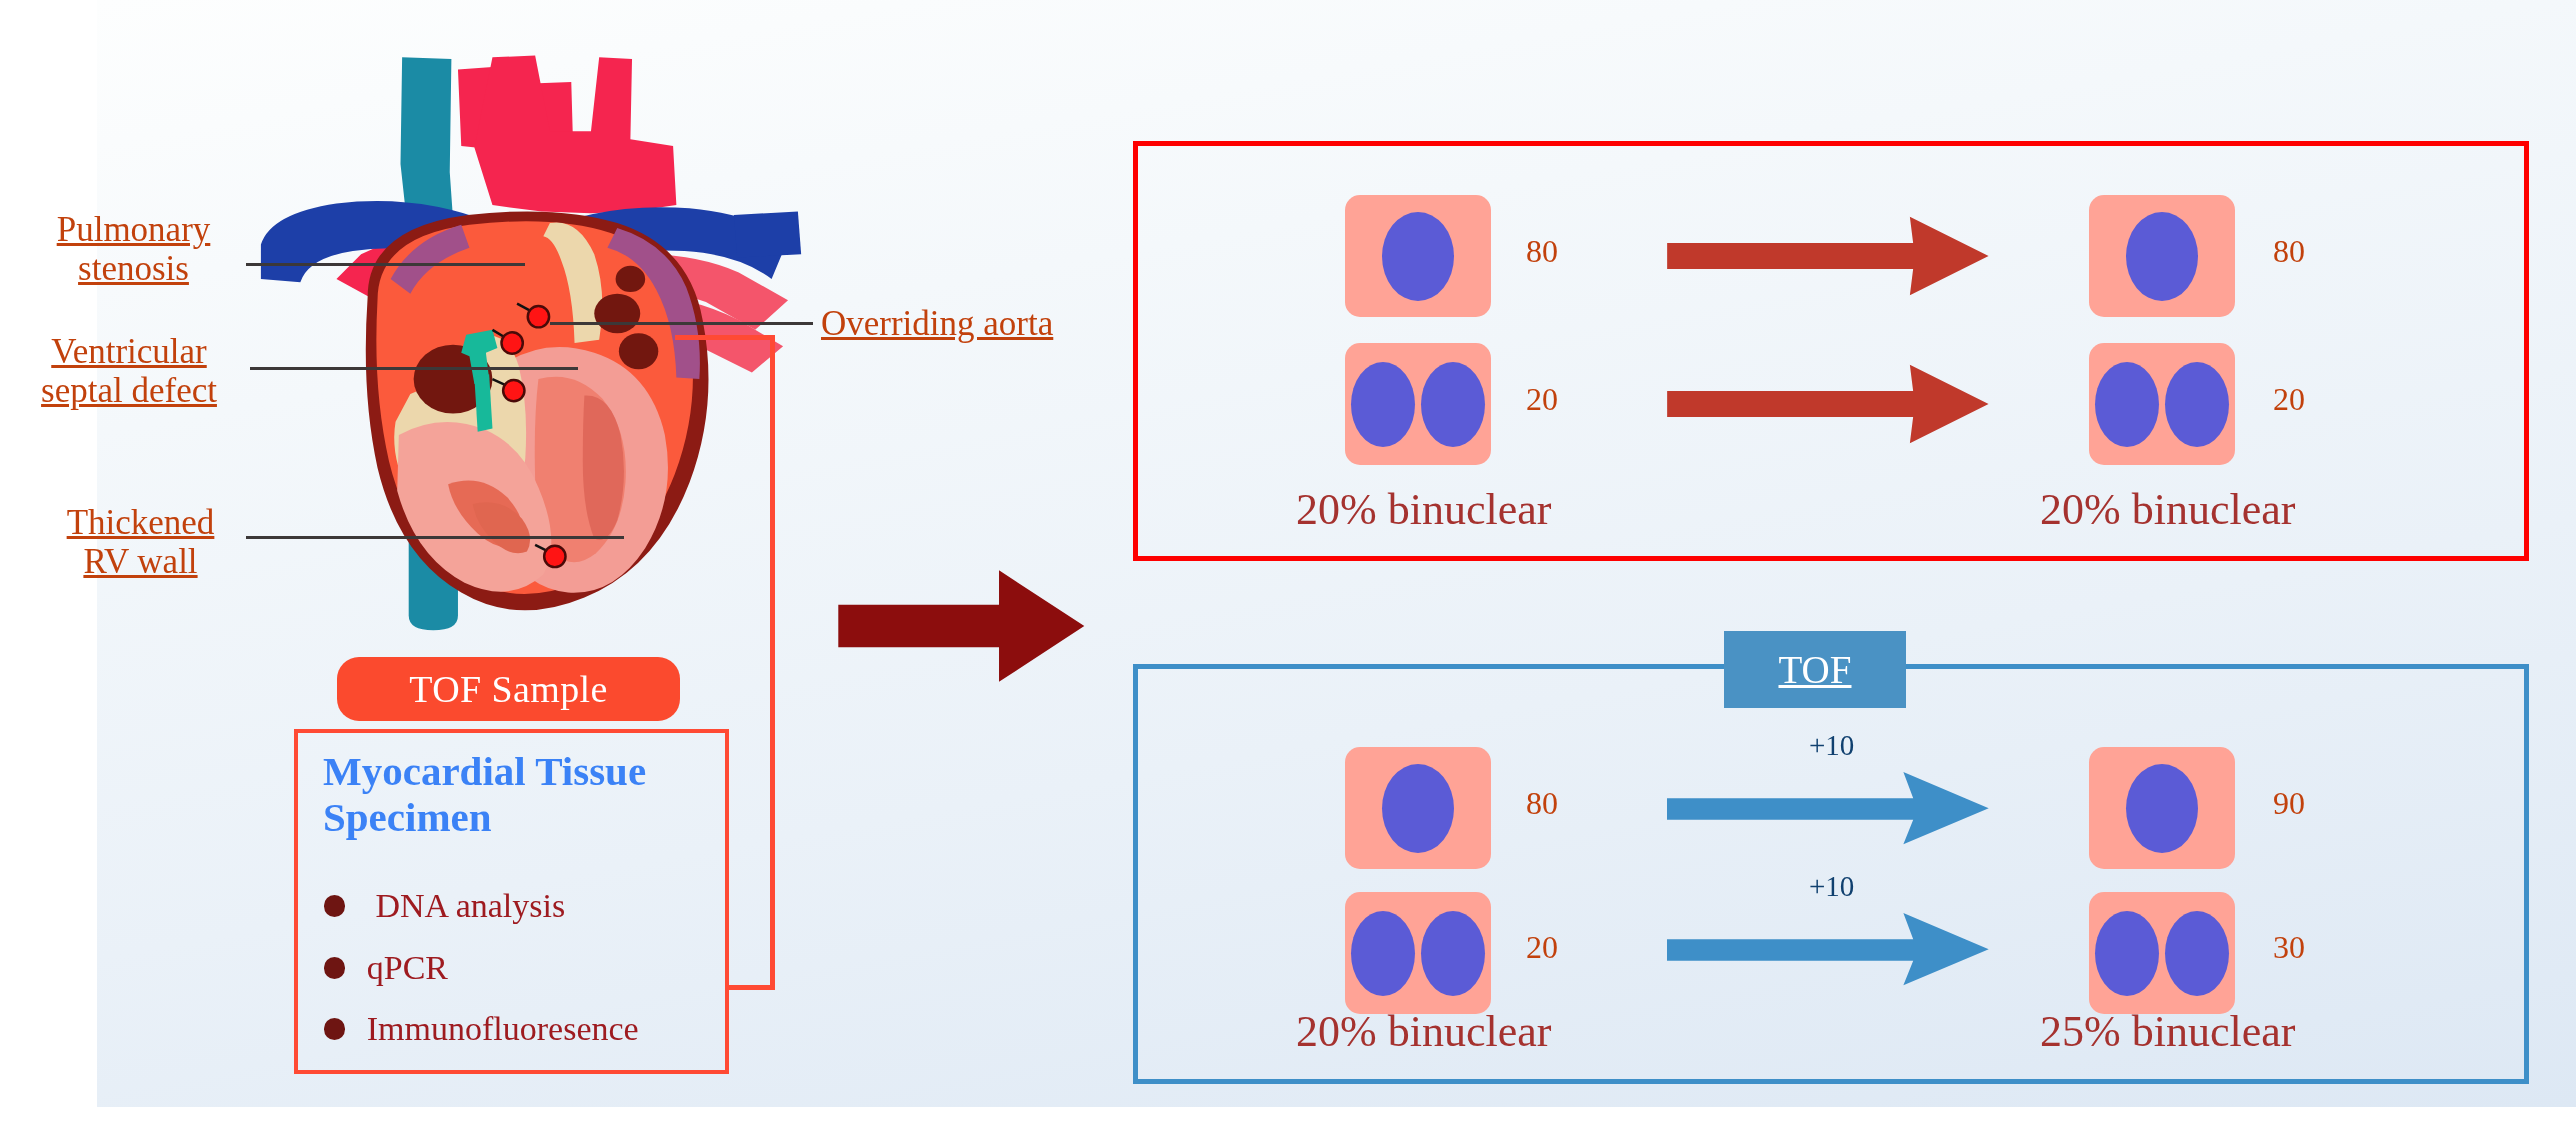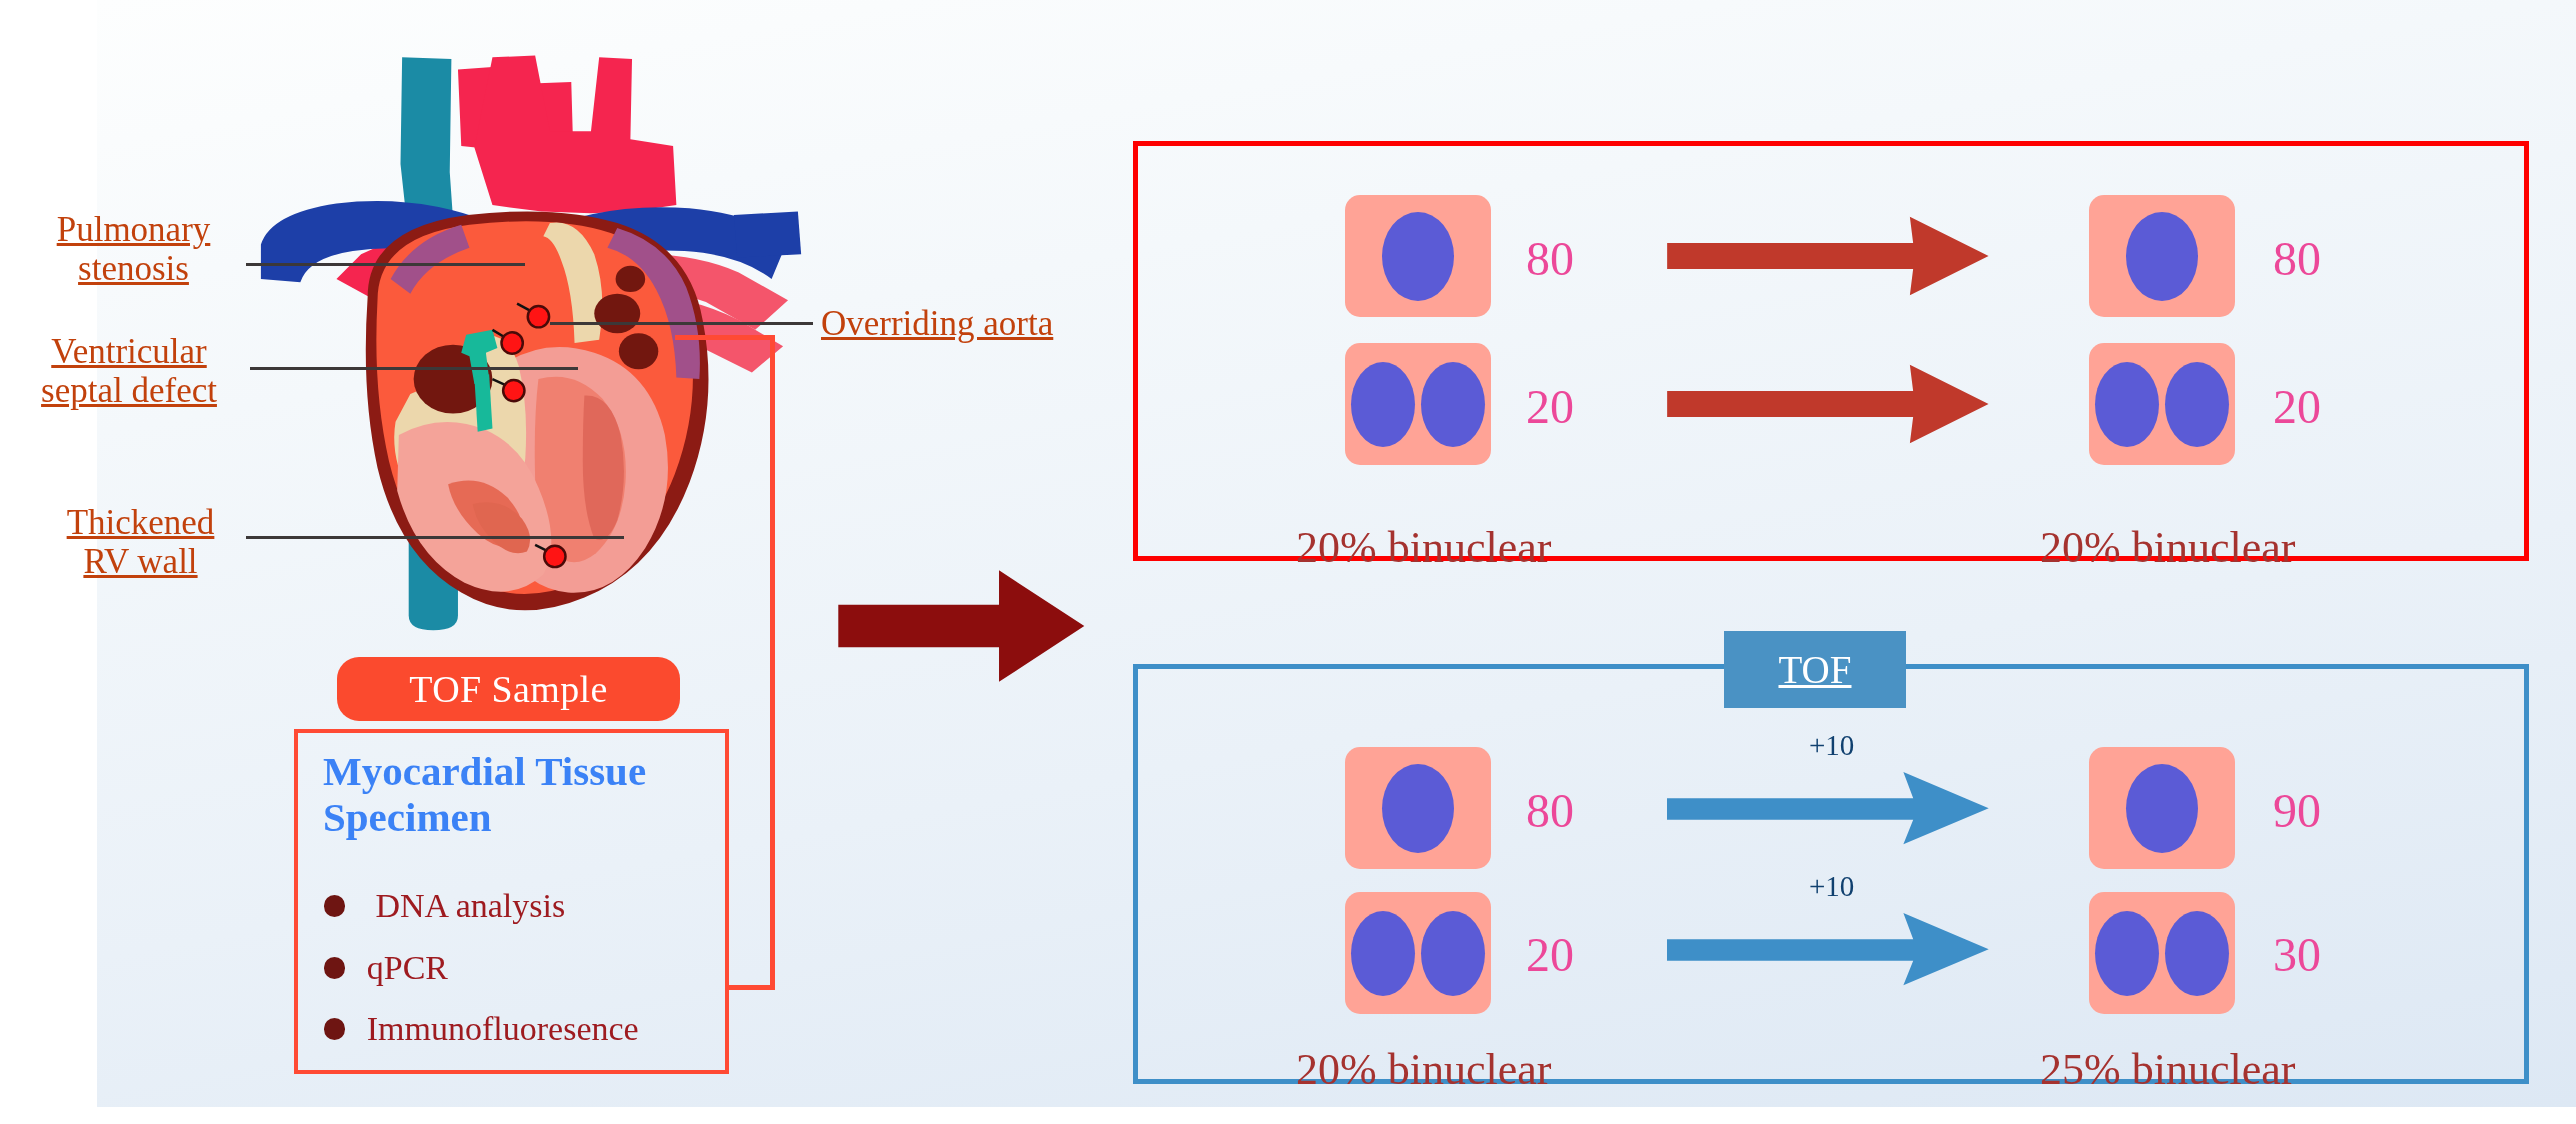--- a/index.html
+++ b/index.html
@@ -71,24 +71,24 @@
   
   .cell{
     position:absolute;background:#ffa396;border-radius:15px;
     display:flex;align-items:center;justify-content:center;gap:6.6px;
   }
   .nucleus{background:#5b5bd6;border-radius:50%;}
   .nuc-single{width:72px;height:89px;}
   .nuc-double{width:64px;height:85px;}
 
   .count{
-    position:absolute;color:#ec4899;font-size:48px;line-height:1;
+    position:absolute;color:#c2410c;font-size:32px;line-height:1;
   }
   .binuclear{
-    position:absolute;color:#a5322f;font-size:44px;line-height:1;white-space:nowrap;margin-top:38px;
+    position:absolute;color:#a5322f;font-size:44px;line-height:1;white-space:nowrap;
   }
   .plus-label{
     position:absolute;color:#10406f;font-size:29px;line-height:1;margin-left:24px;
   }
   .row-arrow{position:absolute;}
 </style>
 </head>
 <body>
 
 <div id="canvas">

